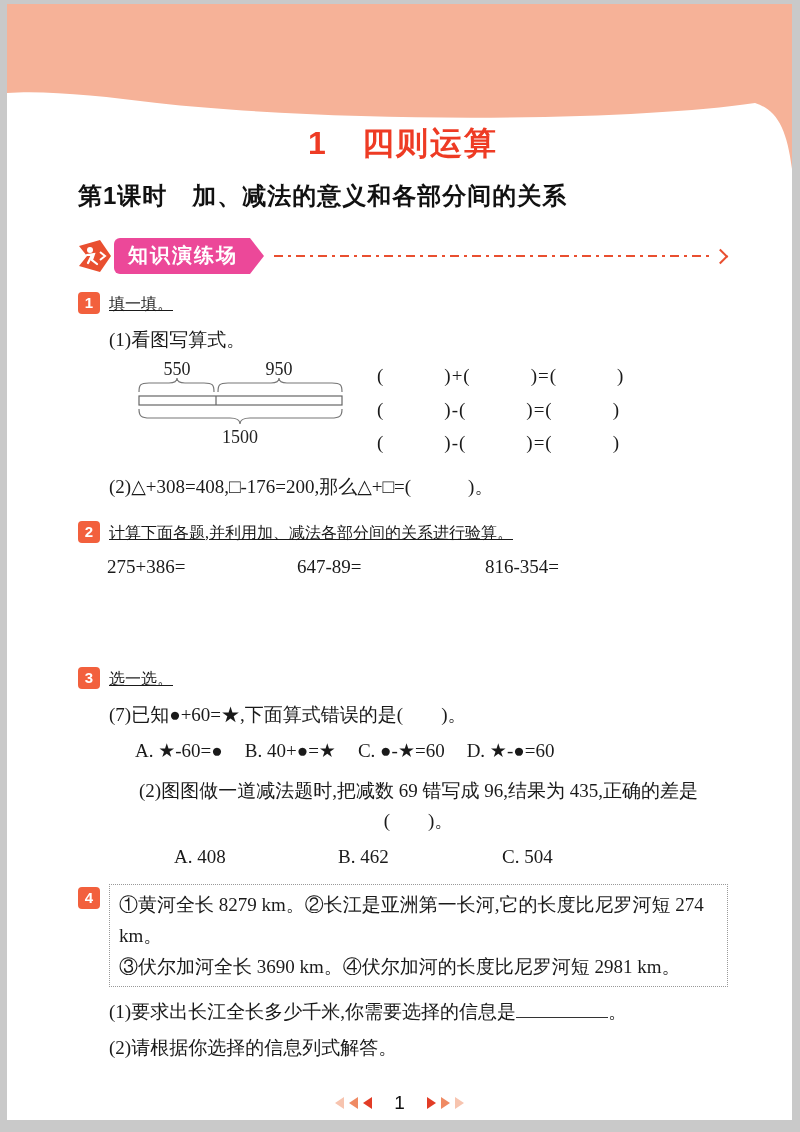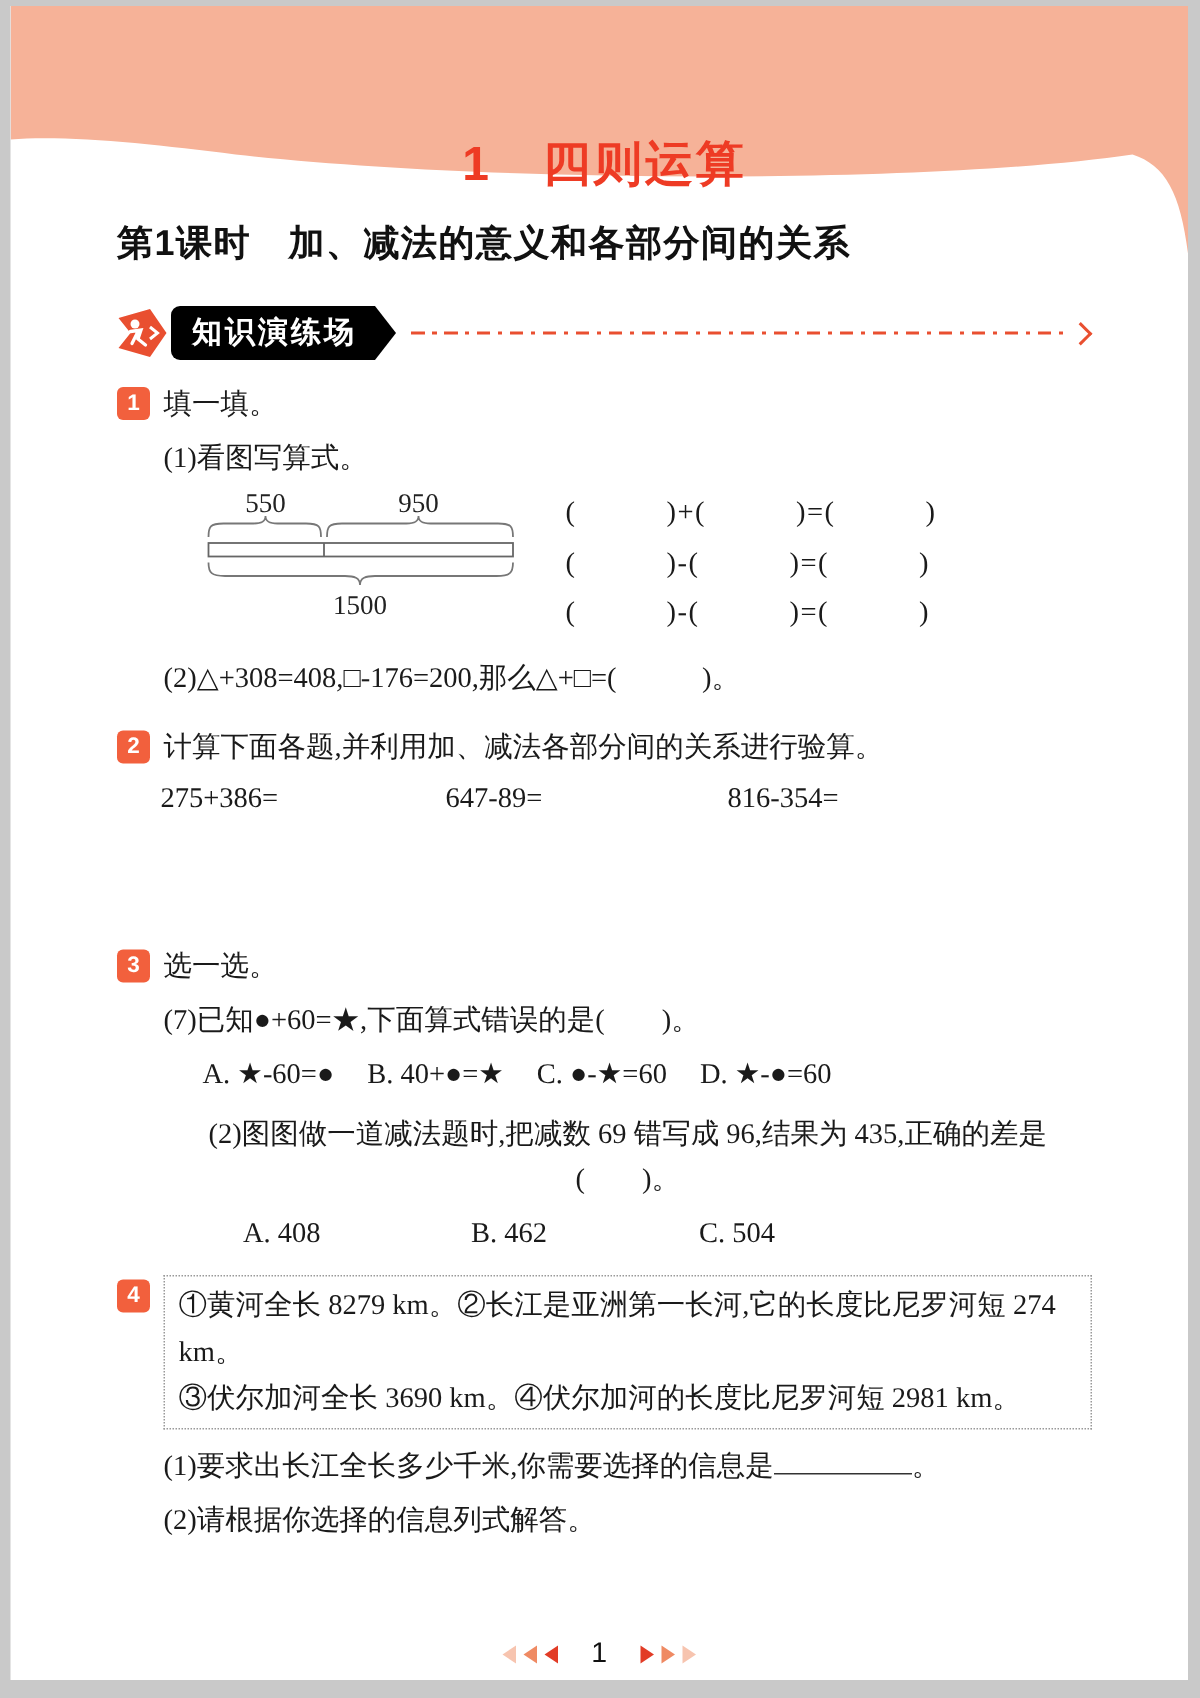--- a/index.html
+++ b/index.html
@@ -17,37 +17,37 @@
     background:#ffffff;
     overflow:hidden;
   }
   .wave{position:absolute;top:0;left:0;width:100%;height:180px;pointer-events:none;}
   .book-info{
     position:absolute;top:64px;right:34px;
     font-family:"Liberation Sans","DejaVu Sans",sans-serif;
     font-weight:bold;font-size:17px;color:#222;
     letter-spacing:1px;
   }
-  .content{position:relative;padding:84px 64px 0 71px;}
+  .content{position:relative;padding:118px 64px 0 71px;}
   .unit-title{
     text-align:center;
     font-family:"Liberation Sans","DejaVu Sans",sans-serif;
     font-weight:bold;font-size:32px;color:#ee3b24;
     letter-spacing:2px;
   }
   .lesson-title{
     text-align:left;
     font-family:"Liberation Sans","DejaVu Sans",sans-serif;
     font-weight:bold;font-size:24px;color:#111;
     margin-top:14px;letter-spacing:1px;
   }
   .banner{display:flex;align-items:center;margin-top:27px;height:34px;}
   .banner-icon{width:34px;height:34px;flex:0 0 auto;margin-right:2px;}
   .banner-label{
-    background:#000000;color:#fff;
+    background:#ec4899;color:#fff;
     font-family:"Liberation Sans","DejaVu Sans",sans-serif;
     font-weight:bold;font-size:20px;letter-spacing:2px;
     padding:4px 26px 5px 14px;
     border-radius:6px 0 0 6px;
     clip-path:polygon(0 0,calc(100% - 14px) 0,100% 50%,calc(100% - 14px) 100%,0 100%);
   }
   .banner-line{
     flex:1;height:2px;margin-left:10px;margin-right:4px;
     background:repeating-linear-gradient(90deg,#e94f30 0 9px,transparent 9px 14px,#e94f30 14px 17px,transparent 17px 22px);
   }
@@ -56,33 +56,33 @@
     border-top:2px solid #e94f30;border-right:2px solid #e94f30;
     transform:rotate(45deg);
   }
   .q-row{display:flex;align-items:flex-start;margin-top:16px;font-size:19px;line-height:30px;}
   .q-badge{
     flex:0 0 auto;width:22px;height:22px;margin:3px 9px 0 0;
     background:#f2603d;border-radius:4px;color:#fff;
     font-family:"Liberation Sans","DejaVu Sans",sans-serif;
     font-weight:bold;font-size:15px;line-height:22px;text-align:center;
   }
-  .q-text{font-size:19px;}
+  .q-text{font-size:16px;text-decoration:underline;}
   .sub{padding-left:31px;font-size:19px;line-height:30px;margin-top:6px;}
   .diagram-wrap{display:flex;align-items:flex-start;margin-top:4px;padding-left:60px;}
   .equations{margin-left:24px;}
   .equations div{font-size:19px;line-height:33.5px;letter-spacing:1px;}
   .calc-row{display:flex;padding-left:29px;margin-top:8px;font-size:19px;}
   .calc-row span:nth-child(1){width:190px;}
   .calc-row span:nth-child(2){width:188px;}
   .work-space{height:76px;}
   .options-row{padding-left:57px;margin-top:6px;font-size:19px;line-height:30px;display:flex;}
   .options-row.sym span{margin-right:22px;}
   .options-row.num{padding-left:84px;}
-  .options-row.num span{width:152px;}
+  .options-row.num span{width:152px;margin-left:12px;}
   .q4-box{
     flex:1;border:1px dotted #999;
     padding:4px 9px;font-size:19px;line-height:31px;
   }
   .blank{
     display:inline-block;width:92px;height:4px;
     border-bottom:1px solid #333;vertical-align:baseline;
   }
   .gap-mid{height:50px;}
   .footer{

